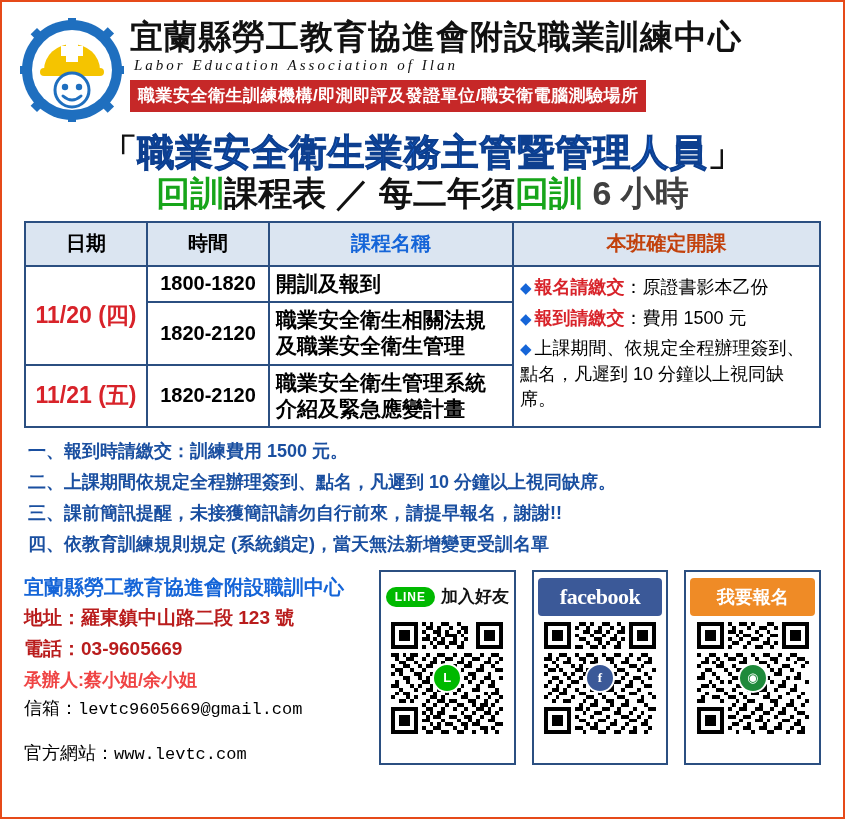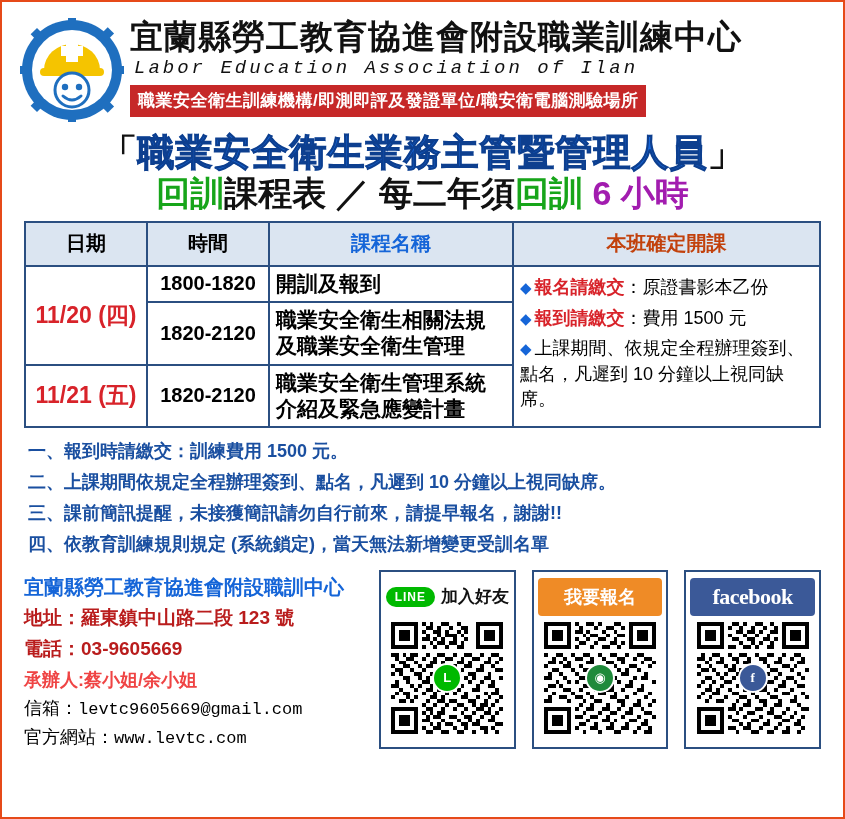--- a/index.html
+++ b/index.html
@@ -38,23 +38,23 @@
   }
   .org-cn{
     font-size:33px;
     font-weight:bold;
     letter-spacing:1px;
     color:#111;
     line-height:1.05;
     white-space:nowrap;
   }
   .org-en{
-    font-family:Liberation Mono, monospace;
+    font-family:Liberation Serif, serif;
     font-style:italic;
-    font-size:19px;
+    font-size:15px;
     letter-spacing:3px;
     color:#111;
     margin-top:2px;
     margin-left:4px;
     white-space:nowrap;
   }
   .org-band{
     margin-top:6px;
     background:#c62828;
     color:#fff;
@@ -83,21 +83,21 @@
   }
   .title-sub{
     text-align:center;
     font-size:34px;
     font-weight:bold;
     margin-top:2px;
     line-height:1.1;
     white-space:nowrap;
   }
   .t-green{color:#17a51a;}
-  .t-red{color:#a21caf;}
+  .t-red{color:#404040;}
   .t-dark{color:#111;}
 
   
   .tbl-wrap{padding:8px 22px 0 22px;}
   table.sched{
     width:100%;
     border-collapse:collapse;
     table-layout:fixed;
   }
   table.sched th,table.sched td{
@@ -360,21 +360,21 @@
   <div class="bottom">
 
     <div class="contact">
       <div class="c-name">宜蘭縣勞工教育協進會附設職訓中心</div>
       <div class="c-line">地址：羅東鎮中山路二段 123 號</div>
       <div class="c-line">電話：03-9605669</div>
       <div class="c-sub">承辦人:蔡小姐/余小姐</div>
       <div class="c-mail">
         <span>信箱：</span><span class="mono">levtc9605669@gmail.com</span>
       </div>
-      <div class="c-mail" style="margin-top:5px;">
+      <div class="c-mail" style="margin-top:21px;">
         <span>官方網站：</span><span class="mono">www.levtc.com</span>
       </div>
     </div>
 
     <div class="qrs">
 
       <div class="qrcell">
         <div class="btn btn-line">
           <span class="line-badge">LINE</span>
           <span>加入好友</span>
@@ -588,214 +588,20 @@
                 <rect x="21" y="28" width="1" height="1"></rect>
                 <rect x="24" y="28" width="1" height="1"></rect>
                 <rect x="27" y="28" width="1" height="1"></rect>
             </g>
           </svg>
           <div class="qr-center cc-line">L</div>
         </div>
       </div>
 
       <div class="qrcell">
-        <div class="btn btn-reg">我要報名</div>
-        <div class="qrbox">
-          <svg class="qrimg" viewBox="0 0 29 29" shape-rendering="crispEdges">
-            <rect width="29" height="29" fill="#fff"></rect>
-            <g fill="#000">
-              <rect x="0" y="0" width="7" height="1"></rect>
-                <rect x="0" y="6" width="7" height="1"></rect>
-              <rect x="0" y="0" width="1" height="7"></rect>
-                <rect x="6" y="0" width="1" height="7"></rect>
-              <rect x="2" y="2" width="3" height="3"></rect>
-              <rect x="22" y="0" width="7" height="1"></rect>
-                <rect x="22" y="6" width="7" height="1"></rect>
-              <rect x="22" y="0" width="1" height="7"></rect>
-                <rect x="28" y="0" width="1" height="7"></rect>
-              <rect x="24" y="2" width="3" height="3"></rect>
-              <rect x="0" y="22" width="7" height="1"></rect>
-                <rect x="0" y="28" width="7" height="1"></rect>
-              <rect x="0" y="22" width="1" height="7"></rect>
-                <rect x="6" y="22" width="1" height="7"></rect>
-              <rect x="2" y="24" width="3" height="3"></rect>
-              <rect x="8" y="0" width="1" height="1"></rect>
-                <rect x="11" y="0" width="2" height="1"></rect>
-                <rect x="14" y="0" width="1" height="1"></rect>
-                <rect x="18" y="0" width="2" height="1"></rect>
-              <rect x="9" y="1" width="1" height="1"></rect>
-                <rect x="13" y="1" width="1" height="1"></rect>
-                <rect x="16" y="1" width="2" height="1"></rect>
-                <rect x="20" y="1" width="1" height="1"></rect>
-              <rect x="8" y="2" width="2" height="1"></rect>
-                <rect x="11" y="2" width="1" height="1"></rect>
-                <rect x="15" y="2" width="1" height="1"></rect>
-                <rect x="18" y="2" width="1" height="1"></rect>
-              <rect x="10" y="3" width="1" height="1"></rect>
-                <rect x="12" y="3" width="2" height="1"></rect>
-                <rect x="16" y="3" width="1" height="1"></rect>
-                <rect x="19" y="3" width="2" height="1"></rect>
-              <rect x="8" y="4" width="1" height="1"></rect>
-                <rect x="11" y="4" width="1" height="1"></rect>
-                <rect x="14" y="4" width="2" height="1"></rect>
-                <rect x="18" y="4" width="1" height="1"></rect>
-              <rect x="9" y="5" width="2" height="1"></rect>
-                <rect x="13" y="5" width="1" height="1"></rect>
-                <rect x="17" y="5" width="2" height="1"></rect>
-                <rect x="20" y="5" width="1" height="1"></rect>
-              <rect x="8" y="6" width="1" height="1"></rect>
-                <rect x="12" y="6" width="1" height="1"></rect>
-                <rect x="15" y="6" width="2" height="1"></rect>
-                <rect x="19" y="6" width="1" height="1"></rect>
-              <rect x="0" y="8" width="1" height="1"></rect>
-                <rect x="3" y="8" width="2" height="1"></rect>
-                <rect x="7" y="8" width="1" height="1"></rect>
-                <rect x="10" y="8" width="2" height="1"></rect>
-                <rect x="14" y="8" width="1" height="1"></rect>
-                <rect x="17" y="8" width="2" height="1"></rect>
-                <rect x="21" y="8" width="1" height="1"></rect>
-                <rect x="24" y="8" width="2" height="1"></rect>
-              <rect x="2" y="9" width="1" height="1"></rect>
-                <rect x="5" y="9" width="1" height="1"></rect>
-                <rect x="8" y="9" width="2" height="1"></rect>
-                <rect x="12" y="9" width="1" height="1"></rect>
-                <rect x="15" y="9" width="1" height="1"></rect>
-                <rect x="19" y="9" width="2" height="1"></rect>
-                <rect x="23" y="9" width="1" height="1"></rect>
-                <rect x="26" y="9" width="2" height="1"></rect>
-              <rect x="1" y="10" width="2" height="1"></rect>
-                <rect x="4" y="10" width="1" height="1"></rect>
-                <rect x="6" y="10" width="1" height="1"></rect>
-                <rect x="11" y="10" width="2" height="1"></rect>
-                <rect x="16" y="10" width="2" height="1"></rect>
-                <rect x="20" y="10" width="1" height="1"></rect>
-                <rect x="25" y="10" width="1" height="1"></rect>
-                <rect x="28" y="10" width="1" height="1"></rect>
-              <rect x="0" y="11" width="1" height="1"></rect>
-                <rect x="5" y="11" width="2" height="1"></rect>
-                <rect x="9" y="11" width="1" height="1"></rect>
-                <rect x="13" y="11" width="1" height="1"></rect>
-                <rect x="18" y="11" width="1" height="1"></rect>
-                <rect x="22" y="11" width="2" height="1"></rect>
-                <rect x="27" y="11" width="1" height="1"></rect>
-              <rect x="2" y="12" width="2" height="1"></rect>
-                <rect x="7" y="12" width="1" height="1"></rect>
-                <rect x="10" y="12" width="2" height="1"></rect>
-                <rect x="14" y="12" width="2" height="1"></rect>
-                <rect x="19" y="12" width="1" height="1"></rect>
-                <rect x="21" y="12" width="1" height="1"></rect>
-                <rect x="24" y="12" width="1" height="1"></rect>
-              <rect x="1" y="13" width="1" height="1"></rect>
-                <rect x="4" y="13" width="1" height="1"></rect>
-                <rect x="8" y="13" width="1" height="1"></rect>
-                <rect x="12" y="13" width="1" height="1"></rect>
-                <rect x="16" y="13" width="1" height="1"></rect>
-                <rect x="20" y="13" width="2" height="1"></rect>
-                <rect x="26" y="13" width="1" height="1"></rect>
-              <rect x="0" y="14" width="2" height="1"></rect>
-                <rect x="5" y="14" width="1" height="1"></rect>
-                <rect x="9" y="14" width="2" height="1"></rect>
-                <rect x="13" y="14" width="2" height="1"></rect>
-                <rect x="17" y="14" width="2" height="1"></rect>
-                <rect x="23" y="14" width="1" height="1"></rect>
-                <rect x="25" y="14" width="2" height="1"></rect>
-              <rect x="3" y="15" width="1" height="1"></rect>
-                <rect x="6" y="15" width="1" height="1"></rect>
-                <rect x="8" y="15" width="1" height="1"></rect>
-                <rect x="11" y="15" width="1" height="1"></rect>
-                <rect x="15" y="15" width="1" height="1"></rect>
-                <rect x="19" y="15" width="1" height="1"></rect>
-                <rect x="22" y="15" width="1" height="1"></rect>
-                <rect x="28" y="15" width="1" height="1"></rect>
-              <rect x="1" y="16" width="2" height="1"></rect>
-                <rect x="4" y="16" width="1" height="1"></rect>
-                <rect x="10" y="16" width="2" height="1"></rect>
-                <rect x="14" y="16" width="1" height="1"></rect>
-                <rect x="17" y="16" width="1" height="1"></rect>
-                <rect x="21" y="16" width="2" height="1"></rect>
-                <rect x="25" y="16" width="1" height="1"></rect>
-              <rect x="0" y="17" width="1" height="1"></rect>
-                <rect x="5" y="17" width="2" height="1"></rect>
-                <rect x="9" y="17" width="1" height="1"></rect>
-                <rect x="13" y="17" width="1" height="1"></rect>
-                <rect x="16" y="17" width="2" height="1"></rect>
-                <rect x="20" y="17" width="1" height="1"></rect>
-                <rect x="24" y="17" width="2" height="1"></rect>
-              <rect x="2" y="18" width="1" height="1"></rect>
-                <rect x="7" y="18" width="1" height="1"></rect>
-                <rect x="11" y="18" width="1" height="1"></rect>
-                <rect x="14" y="18" width="2" height="1"></rect>
-                <rect x="18" y="18" width="1" height="1"></rect>
-                <rect x="23" y="18" width="1" height="1"></rect>
-                <rect x="27" y="18" width="1" height="1"></rect>
-              <rect x="1" y="19" width="1" height="1"></rect>
-                <rect x="4" y="19" width="2" height="1"></rect>
-                <rect x="8" y="19" width="2" height="1"></rect>
-                <rect x="12" y="19" width="1" height="1"></rect>
-                <rect x="17" y="19" width="2" height="1"></rect>
-                <rect x="21" y="19" width="1" height="1"></rect>
-                <rect x="26" y="19" width="1" height="1"></rect>
-              <rect x="0" y="20" width="2" height="1"></rect>
-                <rect x="6" y="20" width="1" height="1"></rect>
-                <rect x="10" y="20" width="1" height="1"></rect>
-                <rect x="13" y="20" width="2" height="1"></rect>
-                <rect x="19" y="20" width="2" height="1"></rect>
-                <rect x="24" y="20" width="1" height="1"></rect>
-                <rect x="28" y="20" width="1" height="1"></rect>
-              <rect x="9" y="21" width="1" height="1"></rect>
-                <rect x="12" y="21" width="1" height="1"></rect>
-                <rect x="16" y="21" width="1" height="1"></rect>
-                <rect x="20" y="21" width="1" height="1"></rect>
-                <rect x="23" y="21" width="2" height="1"></rect>
-                <rect x="27" y="21" width="1" height="1"></rect>
-              <rect x="8" y="22" width="1" height="1"></rect>
-                <rect x="11" y="22" width="2" height="1"></rect>
-                <rect x="15" y="22" width="2" height="1"></rect>
-                <rect x="19" y="22" width="1" height="1"></rect>
-                <rect x="22" y="22" width="1" height="1"></rect>
-                <rect x="25" y="22" width="1" height="1"></rect>
-              <rect x="10" y="23" width="1" height="1"></rect>
-                <rect x="14" y="23" width="1" height="1"></rect>
-                <rect x="17" y="23" width="2" height="1"></rect>
-                <rect x="21" y="23" width="2" height="1"></rect>
-                <rect x="26" y="23" width="2" height="1"></rect>
-              <rect x="8" y="24" width="2" height="1"></rect>
-                <rect x="12" y="24" width="2" height="1"></rect>
-                <rect x="16" y="24" width="1" height="1"></rect>
-                <rect x="20" y="24" width="1" height="1"></rect>
-                <rect x="24" y="24" width="1" height="1"></rect>
-                <rect x="28" y="24" width="1" height="1"></rect>
-              <rect x="11" y="25" width="1" height="1"></rect>
-                <rect x="15" y="25" width="2" height="1"></rect>
-                <rect x="18" y="25" width="1" height="1"></rect>
-                <rect x="22" y="25" width="2" height="1"></rect>
-                <rect x="26" y="25" width="1" height="1"></rect>
-              <rect x="9" y="26" width="2" height="1"></rect>
-                <rect x="13" y="26" width="1" height="1"></rect>
-                <rect x="17" y="26" width="1" height="1"></rect>
-                <rect x="21" y="26" width="1" height="1"></rect>
-                <rect x="25" y="26" width="2" height="1"></rect>
-              <rect x="8" y="27" width="1" height="1"></rect>
-                <rect x="12" y="27" width="2" height="1"></rect>
-                <rect x="16" y="27" width="2" height="1"></rect>
-                <rect x="20" y="27" width="2" height="1"></rect>
-                <rect x="24" y="27" width="1" height="1"></rect>
-                <rect x="27" y="27" width="1" height="1"></rect>
-              <rect x="10" y="28" width="1" height="1"></rect>
-                <rect x="14" y="28" width="1" height="1"></rect>
-                <rect x="18" y="28" width="2" height="1"></rect>
-                <rect x="23" y="28" width="1" height="1"></rect>
-                <rect x="26" y="28" width="2" height="1"></rect>
-            </g>
-          </svg>
-          <div class="qr-center cc-web">◉</div>
-        </div>
-      </div>
-
-      <div class="qrcell">
         <div class="btn btn-fb">facebook</div>
         <div class="qrbox">
           <svg class="qrimg" viewBox="0 0 29 29" shape-rendering="crispEdges">
             <rect width="29" height="29" fill="#fff"></rect>
             <g fill="#000">
               <rect x="0" y="0" width="7" height="1"></rect>
                 <rect x="0" y="6" width="7" height="1"></rect>
               <rect x="0" y="0" width="1" height="7"></rect>
                 <rect x="6" y="0" width="1" height="7"></rect>
               <rect x="2" y="2" width="3" height="3"></rect>
@@ -981,16 +787,210 @@
                 <rect x="14" y="28" width="2" height="1"></rect>
                 <rect x="18" y="28" width="2" height="1"></rect>
                 <rect x="22" y="28" width="2" height="1"></rect>
                 <rect x="26" y="28" width="1" height="1"></rect>
             </g>
           </svg>
           <div class="qr-center cc-fb">f</div>
         </div>
       </div>
 
+      <div class="qrcell">
+        <div class="btn btn-reg">我要報名</div>
+        <div class="qrbox">
+          <svg class="qrimg" viewBox="0 0 29 29" shape-rendering="crispEdges">
+            <rect width="29" height="29" fill="#fff"></rect>
+            <g fill="#000">
+              <rect x="0" y="0" width="7" height="1"></rect>
+                <rect x="0" y="6" width="7" height="1"></rect>
+              <rect x="0" y="0" width="1" height="7"></rect>
+                <rect x="6" y="0" width="1" height="7"></rect>
+              <rect x="2" y="2" width="3" height="3"></rect>
+              <rect x="22" y="0" width="7" height="1"></rect>
+                <rect x="22" y="6" width="7" height="1"></rect>
+              <rect x="22" y="0" width="1" height="7"></rect>
+                <rect x="28" y="0" width="1" height="7"></rect>
+              <rect x="24" y="2" width="3" height="3"></rect>
+              <rect x="0" y="22" width="7" height="1"></rect>
+                <rect x="0" y="28" width="7" height="1"></rect>
+              <rect x="0" y="22" width="1" height="7"></rect>
+                <rect x="6" y="22" width="1" height="7"></rect>
+              <rect x="2" y="24" width="3" height="3"></rect>
+              <rect x="8" y="0" width="1" height="1"></rect>
+                <rect x="11" y="0" width="2" height="1"></rect>
+                <rect x="14" y="0" width="1" height="1"></rect>
+                <rect x="18" y="0" width="2" height="1"></rect>
+              <rect x="9" y="1" width="1" height="1"></rect>
+                <rect x="13" y="1" width="1" height="1"></rect>
+                <rect x="16" y="1" width="2" height="1"></rect>
+                <rect x="20" y="1" width="1" height="1"></rect>
+              <rect x="8" y="2" width="2" height="1"></rect>
+                <rect x="11" y="2" width="1" height="1"></rect>
+                <rect x="15" y="2" width="1" height="1"></rect>
+                <rect x="18" y="2" width="1" height="1"></rect>
+              <rect x="10" y="3" width="1" height="1"></rect>
+                <rect x="12" y="3" width="2" height="1"></rect>
+                <rect x="16" y="3" width="1" height="1"></rect>
+                <rect x="19" y="3" width="2" height="1"></rect>
+              <rect x="8" y="4" width="1" height="1"></rect>
+                <rect x="11" y="4" width="1" height="1"></rect>
+                <rect x="14" y="4" width="2" height="1"></rect>
+                <rect x="18" y="4" width="1" height="1"></rect>
+              <rect x="9" y="5" width="2" height="1"></rect>
+                <rect x="13" y="5" width="1" height="1"></rect>
+                <rect x="17" y="5" width="2" height="1"></rect>
+                <rect x="20" y="5" width="1" height="1"></rect>
+              <rect x="8" y="6" width="1" height="1"></rect>
+                <rect x="12" y="6" width="1" height="1"></rect>
+                <rect x="15" y="6" width="2" height="1"></rect>
+                <rect x="19" y="6" width="1" height="1"></rect>
+              <rect x="0" y="8" width="1" height="1"></rect>
+                <rect x="3" y="8" width="2" height="1"></rect>
+                <rect x="7" y="8" width="1" height="1"></rect>
+                <rect x="10" y="8" width="2" height="1"></rect>
+                <rect x="14" y="8" width="1" height="1"></rect>
+                <rect x="17" y="8" width="2" height="1"></rect>
+                <rect x="21" y="8" width="1" height="1"></rect>
+                <rect x="24" y="8" width="2" height="1"></rect>
+              <rect x="2" y="9" width="1" height="1"></rect>
+                <rect x="5" y="9" width="1" height="1"></rect>
+                <rect x="8" y="9" width="2" height="1"></rect>
+                <rect x="12" y="9" width="1" height="1"></rect>
+                <rect x="15" y="9" width="1" height="1"></rect>
+                <rect x="19" y="9" width="2" height="1"></rect>
+                <rect x="23" y="9" width="1" height="1"></rect>
+                <rect x="26" y="9" width="2" height="1"></rect>
+              <rect x="1" y="10" width="2" height="1"></rect>
+                <rect x="4" y="10" width="1" height="1"></rect>
+                <rect x="6" y="10" width="1" height="1"></rect>
+                <rect x="11" y="10" width="2" height="1"></rect>
+                <rect x="16" y="10" width="2" height="1"></rect>
+                <rect x="20" y="10" width="1" height="1"></rect>
+                <rect x="25" y="10" width="1" height="1"></rect>
+                <rect x="28" y="10" width="1" height="1"></rect>
+              <rect x="0" y="11" width="1" height="1"></rect>
+                <rect x="5" y="11" width="2" height="1"></rect>
+                <rect x="9" y="11" width="1" height="1"></rect>
+                <rect x="13" y="11" width="1" height="1"></rect>
+                <rect x="18" y="11" width="1" height="1"></rect>
+                <rect x="22" y="11" width="2" height="1"></rect>
+                <rect x="27" y="11" width="1" height="1"></rect>
+              <rect x="2" y="12" width="2" height="1"></rect>
+                <rect x="7" y="12" width="1" height="1"></rect>
+                <rect x="10" y="12" width="2" height="1"></rect>
+                <rect x="14" y="12" width="2" height="1"></rect>
+                <rect x="19" y="12" width="1" height="1"></rect>
+                <rect x="21" y="12" width="1" height="1"></rect>
+                <rect x="24" y="12" width="1" height="1"></rect>
+              <rect x="1" y="13" width="1" height="1"></rect>
+                <rect x="4" y="13" width="1" height="1"></rect>
+                <rect x="8" y="13" width="1" height="1"></rect>
+                <rect x="12" y="13" width="1" height="1"></rect>
+                <rect x="16" y="13" width="1" height="1"></rect>
+                <rect x="20" y="13" width="2" height="1"></rect>
+                <rect x="26" y="13" width="1" height="1"></rect>
+              <rect x="0" y="14" width="2" height="1"></rect>
+                <rect x="5" y="14" width="1" height="1"></rect>
+                <rect x="9" y="14" width="2" height="1"></rect>
+                <rect x="13" y="14" width="2" height="1"></rect>
+                <rect x="17" y="14" width="2" height="1"></rect>
+                <rect x="23" y="14" width="1" height="1"></rect>
+                <rect x="25" y="14" width="2" height="1"></rect>
+              <rect x="3" y="15" width="1" height="1"></rect>
+                <rect x="6" y="15" width="1" height="1"></rect>
+                <rect x="8" y="15" width="1" height="1"></rect>
+                <rect x="11" y="15" width="1" height="1"></rect>
+                <rect x="15" y="15" width="1" height="1"></rect>
+                <rect x="19" y="15" width="1" height="1"></rect>
+                <rect x="22" y="15" width="1" height="1"></rect>
+                <rect x="28" y="15" width="1" height="1"></rect>
+              <rect x="1" y="16" width="2" height="1"></rect>
+                <rect x="4" y="16" width="1" height="1"></rect>
+                <rect x="10" y="16" width="2" height="1"></rect>
+                <rect x="14" y="16" width="1" height="1"></rect>
+                <rect x="17" y="16" width="1" height="1"></rect>
+                <rect x="21" y="16" width="2" height="1"></rect>
+                <rect x="25" y="16" width="1" height="1"></rect>
+              <rect x="0" y="17" width="1" height="1"></rect>
+                <rect x="5" y="17" width="2" height="1"></rect>
+                <rect x="9" y="17" width="1" height="1"></rect>
+                <rect x="13" y="17" width="1" height="1"></rect>
+                <rect x="16" y="17" width="2" height="1"></rect>
+                <rect x="20" y="17" width="1" height="1"></rect>
+                <rect x="24" y="17" width="2" height="1"></rect>
+              <rect x="2" y="18" width="1" height="1"></rect>
+                <rect x="7" y="18" width="1" height="1"></rect>
+                <rect x="11" y="18" width="1" height="1"></rect>
+                <rect x="14" y="18" width="2" height="1"></rect>
+                <rect x="18" y="18" width="1" height="1"></rect>
+                <rect x="23" y="18" width="1" height="1"></rect>
+                <rect x="27" y="18" width="1" height="1"></rect>
+              <rect x="1" y="19" width="1" height="1"></rect>
+                <rect x="4" y="19" width="2" height="1"></rect>
+                <rect x="8" y="19" width="2" height="1"></rect>
+                <rect x="12" y="19" width="1" height="1"></rect>
+                <rect x="17" y="19" width="2" height="1"></rect>
+                <rect x="21" y="19" width="1" height="1"></rect>
+                <rect x="26" y="19" width="1" height="1"></rect>
+              <rect x="0" y="20" width="2" height="1"></rect>
+                <rect x="6" y="20" width="1" height="1"></rect>
+                <rect x="10" y="20" width="1" height="1"></rect>
+                <rect x="13" y="20" width="2" height="1"></rect>
+                <rect x="19" y="20" width="2" height="1"></rect>
+                <rect x="24" y="20" width="1" height="1"></rect>
+                <rect x="28" y="20" width="1" height="1"></rect>
+              <rect x="9" y="21" width="1" height="1"></rect>
+                <rect x="12" y="21" width="1" height="1"></rect>
+                <rect x="16" y="21" width="1" height="1"></rect>
+                <rect x="20" y="21" width="1" height="1"></rect>
+                <rect x="23" y="21" width="2" height="1"></rect>
+                <rect x="27" y="21" width="1" height="1"></rect>
+              <rect x="8" y="22" width="1" height="1"></rect>
+                <rect x="11" y="22" width="2" height="1"></rect>
+                <rect x="15" y="22" width="2" height="1"></rect>
+                <rect x="19" y="22" width="1" height="1"></rect>
+                <rect x="22" y="22" width="1" height="1"></rect>
+                <rect x="25" y="22" width="1" height="1"></rect>
+              <rect x="10" y="23" width="1" height="1"></rect>
+                <rect x="14" y="23" width="1" height="1"></rect>
+                <rect x="17" y="23" width="2" height="1"></rect>
+                <rect x="21" y="23" width="2" height="1"></rect>
+                <rect x="26" y="23" width="2" height="1"></rect>
+              <rect x="8" y="24" width="2" height="1"></rect>
+                <rect x="12" y="24" width="2" height="1"></rect>
+                <rect x="16" y="24" width="1" height="1"></rect>
+                <rect x="20" y="24" width="1" height="1"></rect>
+                <rect x="24" y="24" width="1" height="1"></rect>
+                <rect x="28" y="24" width="1" height="1"></rect>
+              <rect x="11" y="25" width="1" height="1"></rect>
+                <rect x="15" y="25" width="2" height="1"></rect>
+                <rect x="18" y="25" width="1" height="1"></rect>
+                <rect x="22" y="25" width="2" height="1"></rect>
+                <rect x="26" y="25" width="1" height="1"></rect>
+              <rect x="9" y="26" width="2" height="1"></rect>
+                <rect x="13" y="26" width="1" height="1"></rect>
+                <rect x="17" y="26" width="1" height="1"></rect>
+                <rect x="21" y="26" width="1" height="1"></rect>
+                <rect x="25" y="26" width="2" height="1"></rect>
+              <rect x="8" y="27" width="1" height="1"></rect>
+                <rect x="12" y="27" width="2" height="1"></rect>
+                <rect x="16" y="27" width="2" height="1"></rect>
+                <rect x="20" y="27" width="2" height="1"></rect>
+                <rect x="24" y="27" width="1" height="1"></rect>
+                <rect x="27" y="27" width="1" height="1"></rect>
+              <rect x="10" y="28" width="1" height="1"></rect>
+                <rect x="14" y="28" width="1" height="1"></rect>
+                <rect x="18" y="28" width="2" height="1"></rect>
+                <rect x="23" y="28" width="1" height="1"></rect>
+                <rect x="26" y="28" width="2" height="1"></rect>
+            </g>
+          </svg>
+          <div class="qr-center cc-web">◉</div>
+        </div>
+      </div>
+
     </div>
   </div>
 
 </div>
 
 </body></html>

